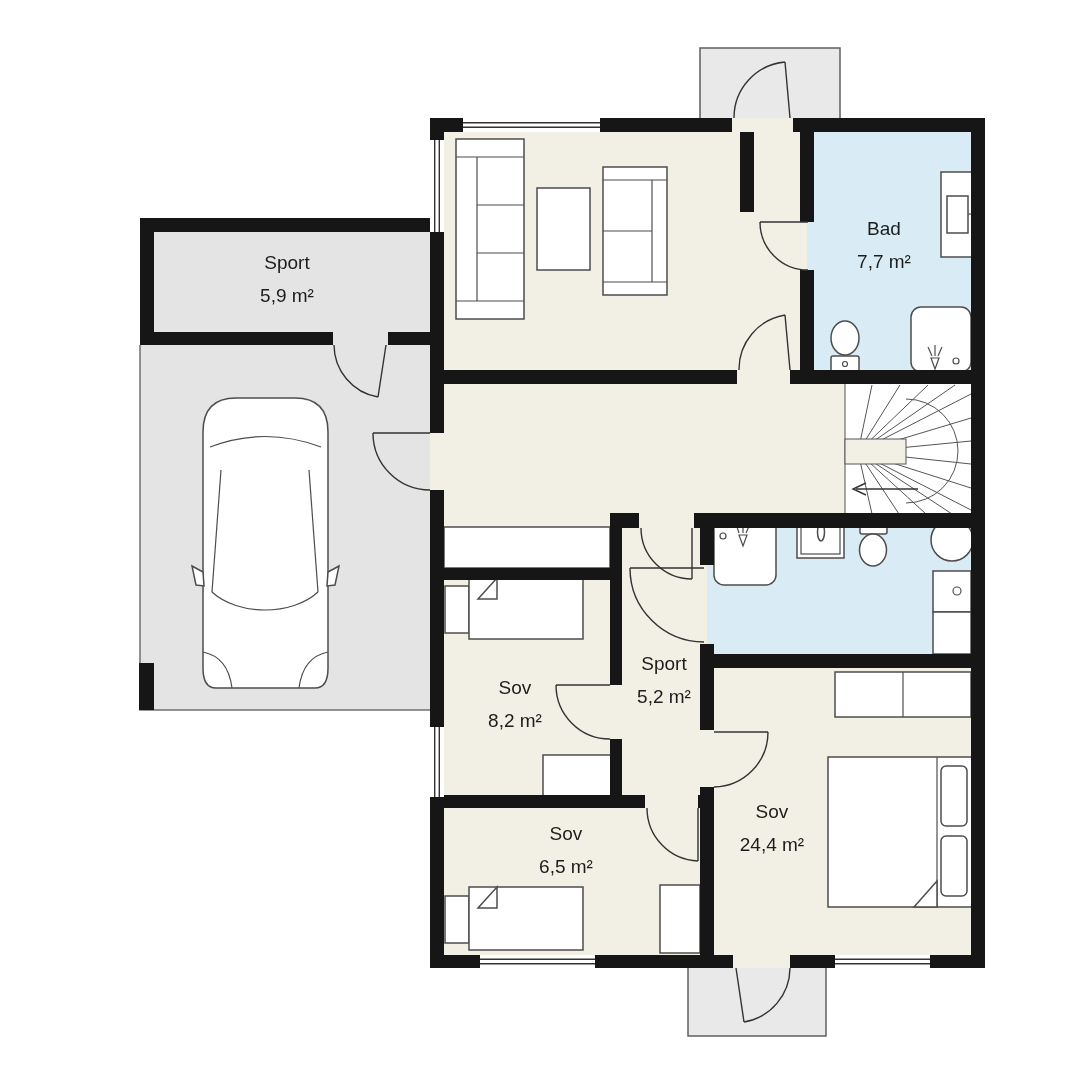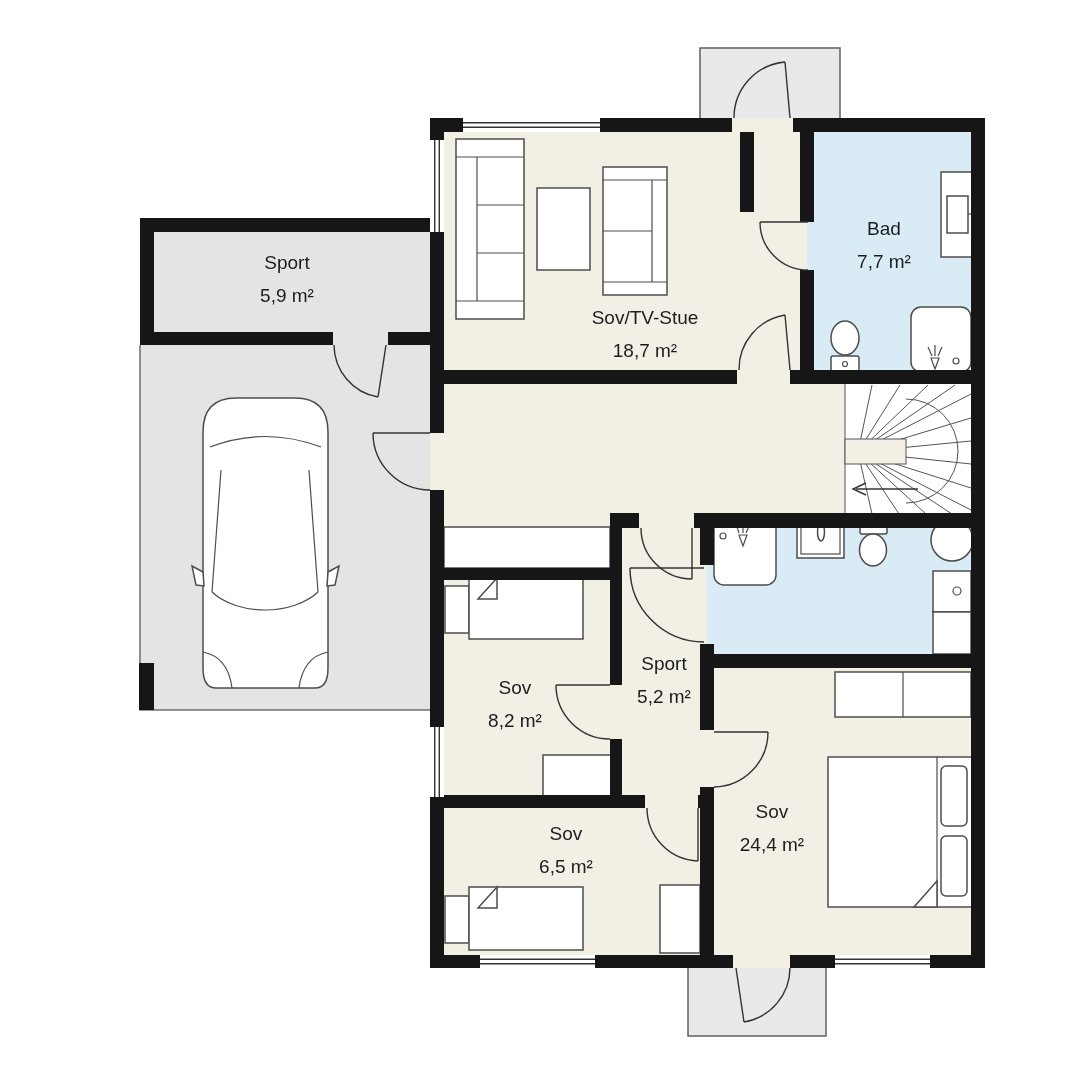--- a/index.html
+++ b/index.html
@@ -307,24 +307,20 @@
       <line class="doorarc" x1="698" y1="808" x2="698" y2="861"></line>
       <path class="doorarc" d="M647,808 A53,53 0 0 0 698,861"></path>
     </g>
   </g>
 </svg>
 
   <div class="room-label" style="left:287px;top:246px">
     <div>Sport</div>
     <div>5,9 m²</div>
   </div>
-  <div class="room-label" style="left:645px;top:301px">
-    <div>Sov/TV-Stue</div>
-    <div>18,7 m²</div>
-  </div>
   <div class="room-label" style="left:884px;top:212px">
     <div>Bad</div>
     <div>7,7 m²</div>
   </div>
   <div class="room-label" style="left:515px;top:671px">
     <div>Sov</div>
     <div>8,2 m²</div>
   </div>
   <div class="room-label" style="left:664px;top:647px">
     <div>Sport</div>

